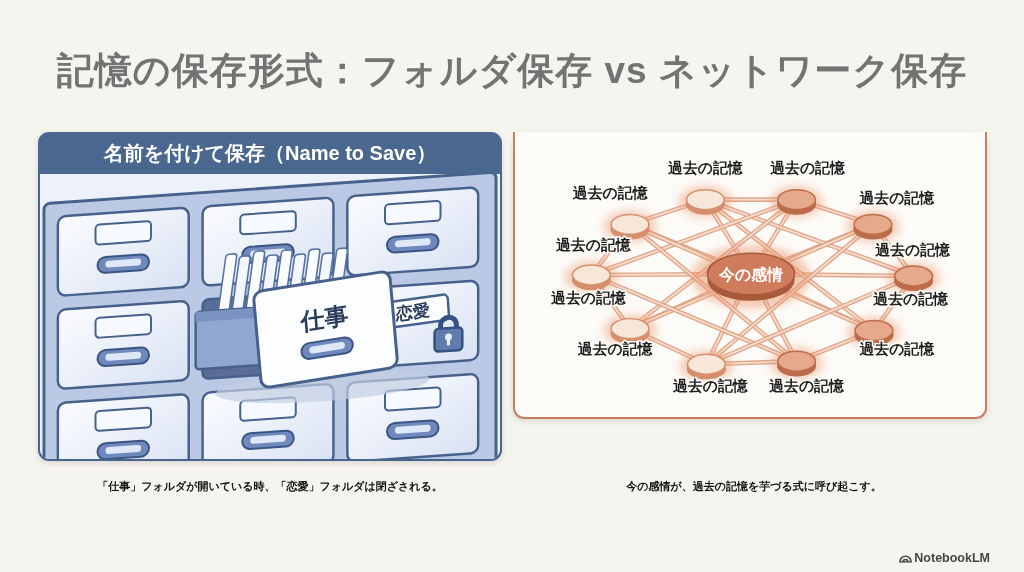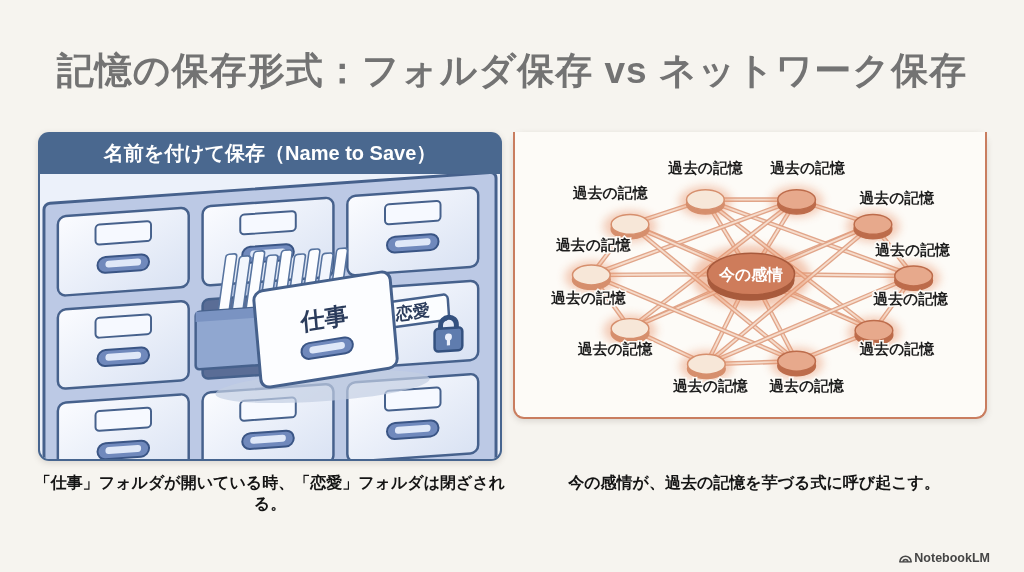--- a/index.html
+++ b/index.html
@@ -15,21 +15,21 @@
   .panel-header.blue{background:#4a688f;}
   .panel-header.orange{background:#c3664a;}
   .panel-body{height:287px;border-radius:0 0 11px 11px;overflow:hidden;position:relative;box-sizing:border-box;}
   .panel-body.blue{background:#ecf1fa;border:2px solid #47658f;border-top:none;}
   .panel-body.orange{background:#fdfbf7;border:2px solid #c97d5f;border-top:none;}
   .panel-body svg{display:block;width:100%;height:100%;}
   .caption{position:absolute;top:473px;text-align:center;}
   .caption-left{left:22px;width:496px;}
   .caption-right{left:506px;width:496px;}
   .caption .l1{font-size:17.5px;font-weight:bold;margin:0 0 7px 0;}
-  .caption .l2{font-size:16px;font-weight:bold;margin:0;}
+  .caption .l2{font-size:11px;font-weight:bold;margin:6px;}
   .brand{position:absolute;top:550px;right:34px;display:flex;align-items:center;gap:1px;
          color:#454545;font-size:12.5px;font-weight:bold;}
   .netlbl{font-size:15px;font-weight:bold;fill:#1f1f1f;paint-order:stroke;stroke:#fdfbf7;stroke-width:3px;}
   .cab-label{font-weight:bold;fill:#2b3c5c;}
 </style>
 </head>
 <body>
 
 <div class="stage">
 

